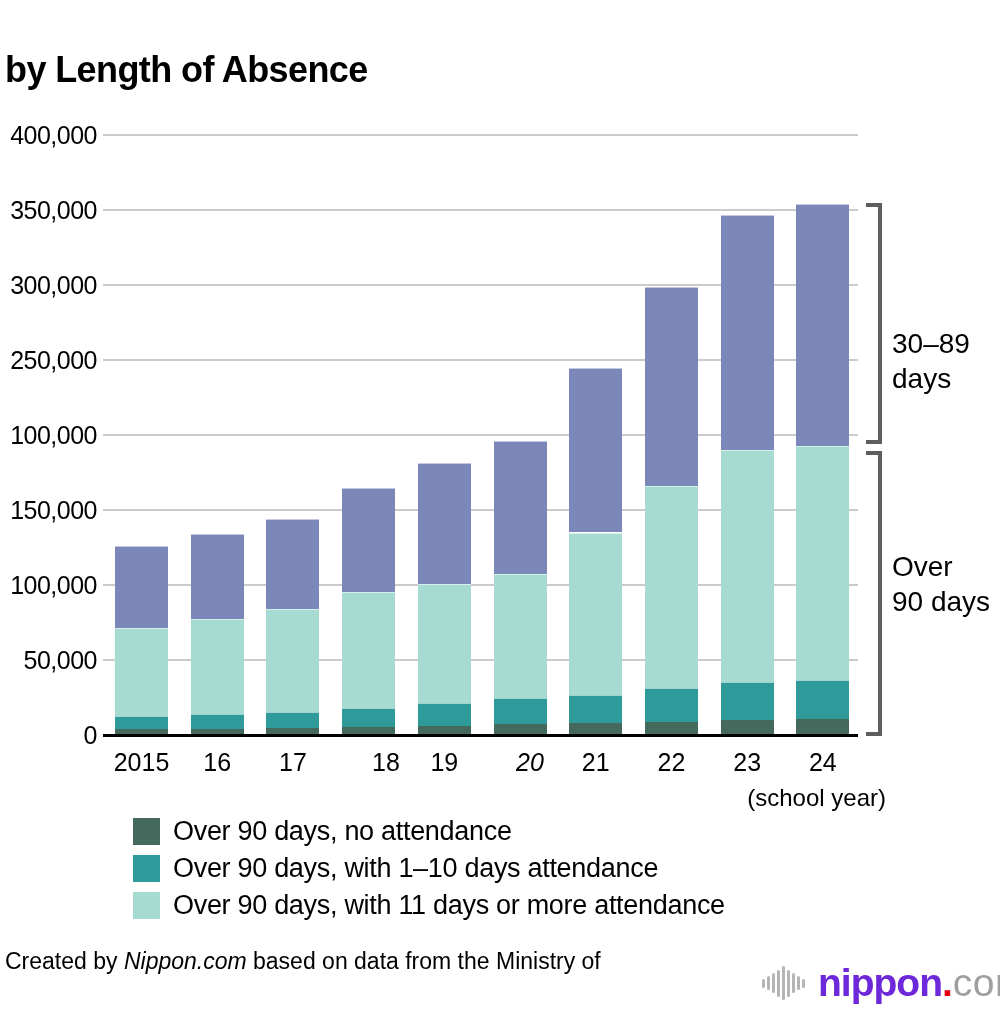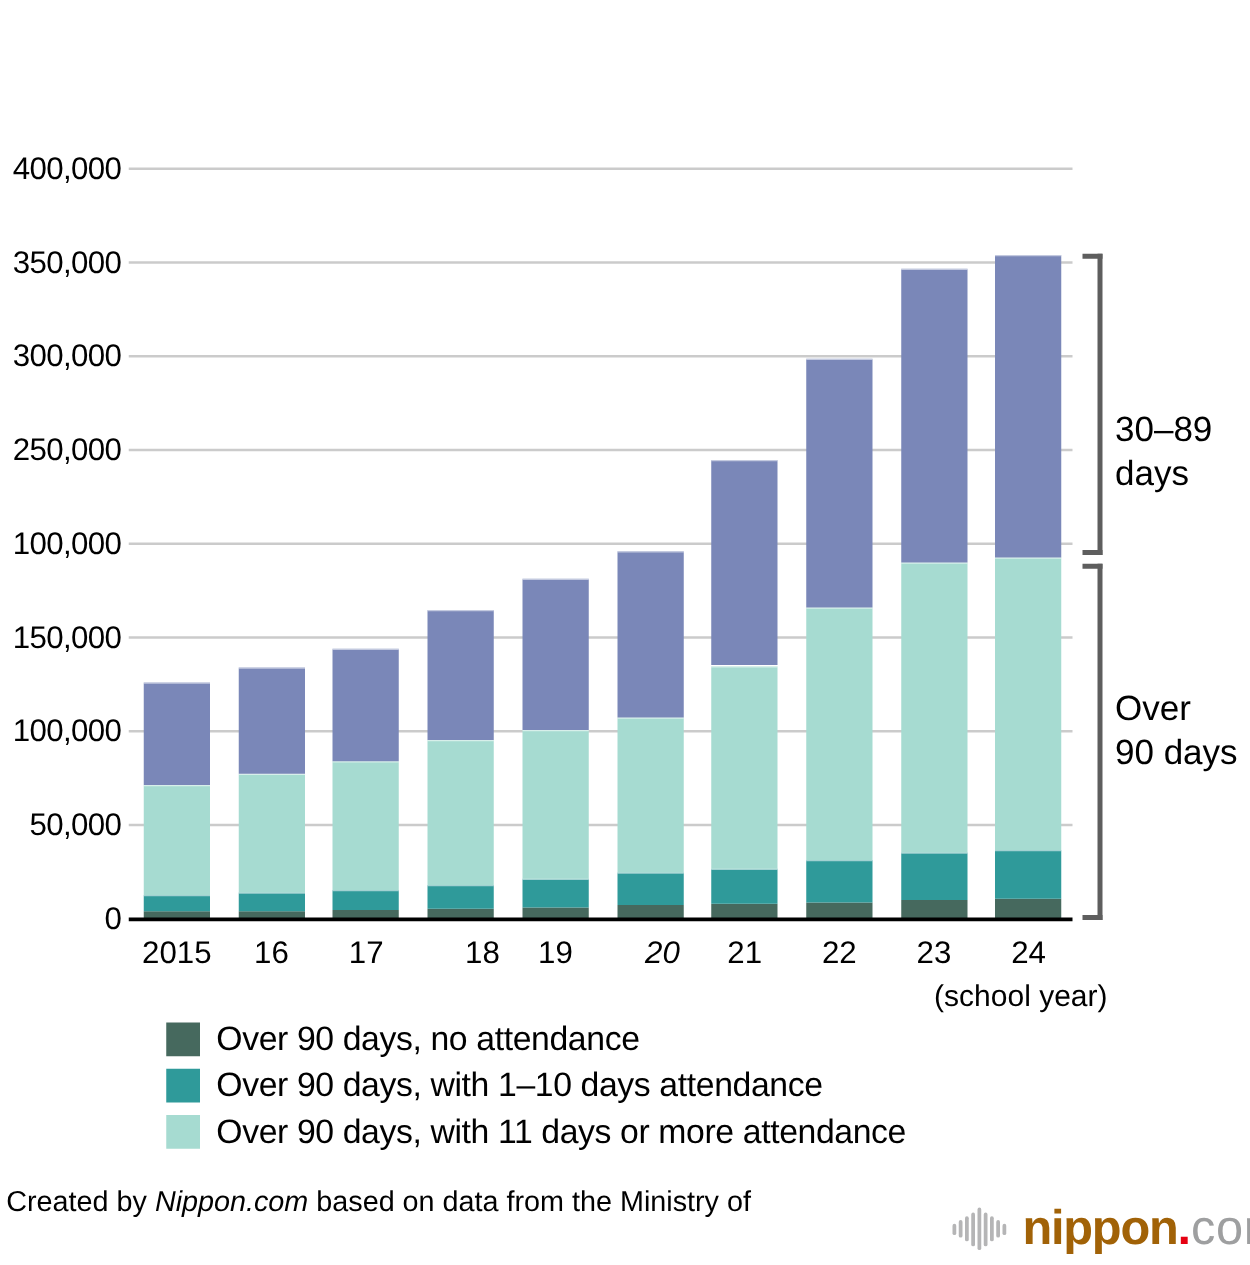--- a/index.html
+++ b/index.html
@@ -41,29 +41,30 @@
   .footer { position:absolute; left:5px; top:946px; font-size:23px; line-height:30px; }
   .footer em { font-style:italic; }
   .logo { position:absolute; left:762px; top:960px; display:flex; align-items:center; height:46px; }
   .mark { display:flex; align-items:center; height:40px; margin-right:11px; }
   .mark i { display:block; width:3px; margin-right:2px; border-radius:2px; background:#b5b5b6; }
   .mark i:nth-child(1), .mark i:nth-child(9) { height:9px; }
   .mark i:nth-child(2), .mark i:nth-child(8) { height:14px; }
   .mark i:nth-child(3), .mark i:nth-child(7) { height:20px; }
   .mark i:nth-child(4), .mark i:nth-child(6) { height:27px; }
   .mark i:nth-child(5) { height:34px; }
-  .nip { font-size:39px; font-weight:bold; color:#a16207; letter-spacing:-1px; }
+  .nip { font-size:39px; font-weight:bold; color:#6d28d9; letter-spacing:-1px; }
   .dot { font-size:39px; font-weight:bold; color:#e60012; }
   .com { font-size:39px; font-weight:300; color:#9e9fa0; letter-spacing:0.5px; }
 </style>
 </head>
 <body>
 
 <div class="title">
   <br>
+  <span>by Length of Absence</span>
 </div>
 
 <div id="plot">
     <div class="ylab" style="top: 720px;">0</div>
     <div class="gridline" style="left: 103px; width: 755px; top: 659px;"></div>
     <div class="ylab" style="top: 645px;">50,000</div>
     <div class="gridline" style="left: 103px; width: 755px; top: 584px;"></div>
     <div class="ylab" style="top: 570px;">100,000</div>
     <div class="gridline" style="left: 103px; width: 755px; top: 509px;"></div>
     <div class="ylab" style="top: 495px;">150,000</div>

